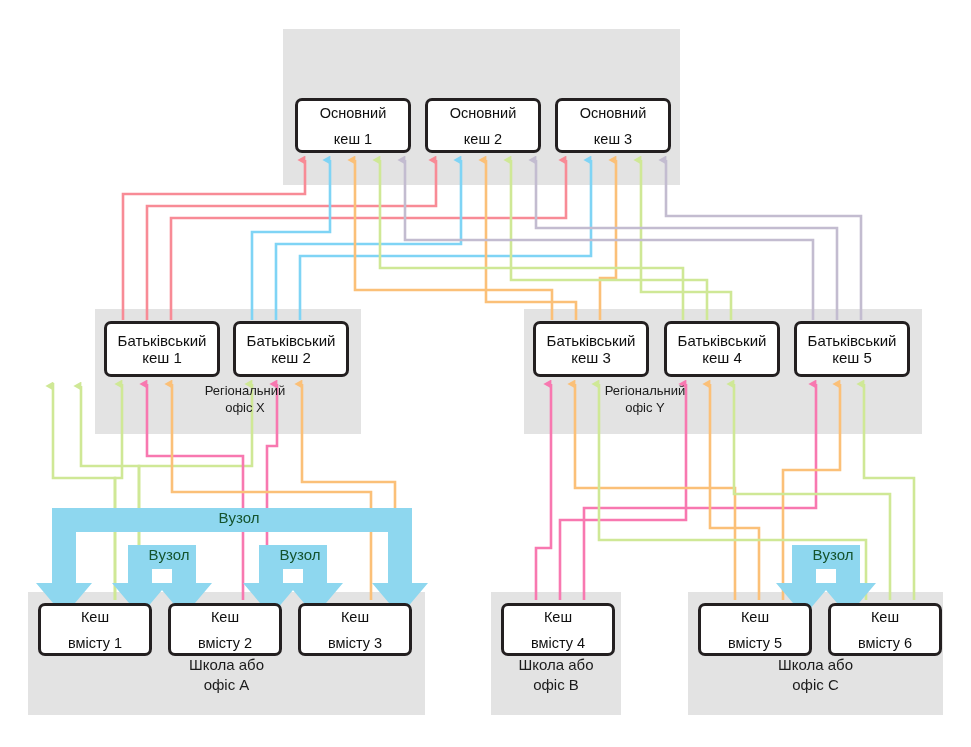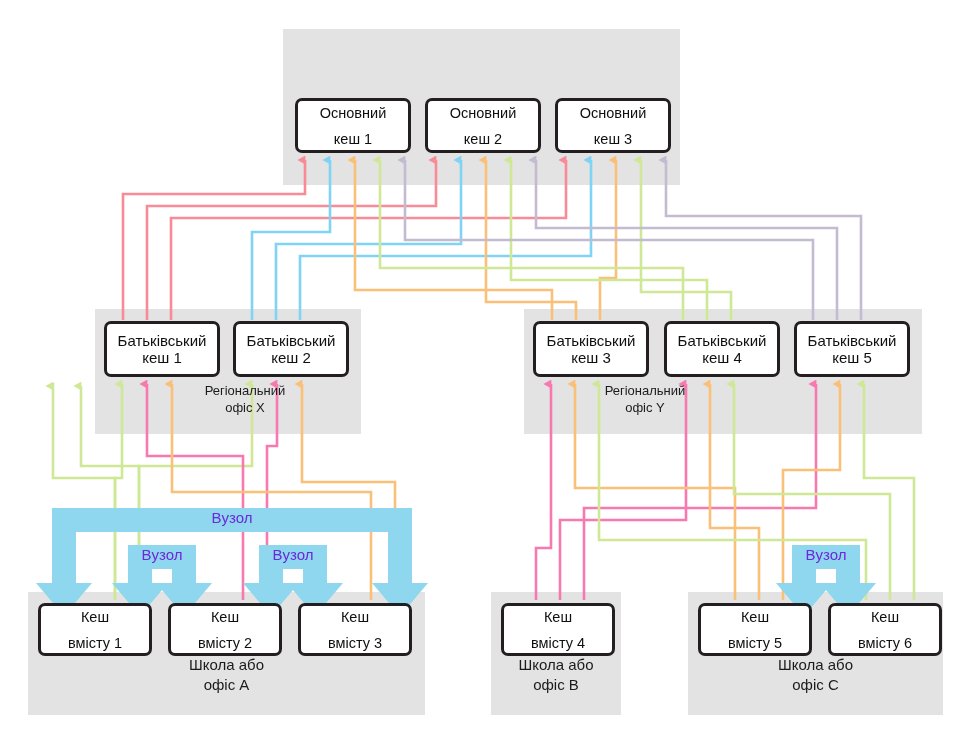--- a/index.html
+++ b/index.html
@@ -58,22 +58,23 @@
   }
   .node-box.small-text {
     font-size: 15px;
     line-height: 17px;
   }
   .switch-label {
     position: absolute;
     text-align: center;
     font-size: 15px;
     line-height: 18px;
-    color: #6d28d9;
+    color: #14532d;
     pointer-events: none;
+    margin-left: 7px;
   }
 </style>
 </head>
 <body>
 
 <div id="diagram-root">
 
   <div class="zone" style="left:283px; top:29px; width:397px; height:156px;"></div>
   <div class="zone" style="left:95px; top:309px; width:266px; height:125px;"></div>
   <div class="zone" style="left:524px; top:309px; width:398px; height:125px;"></div>

